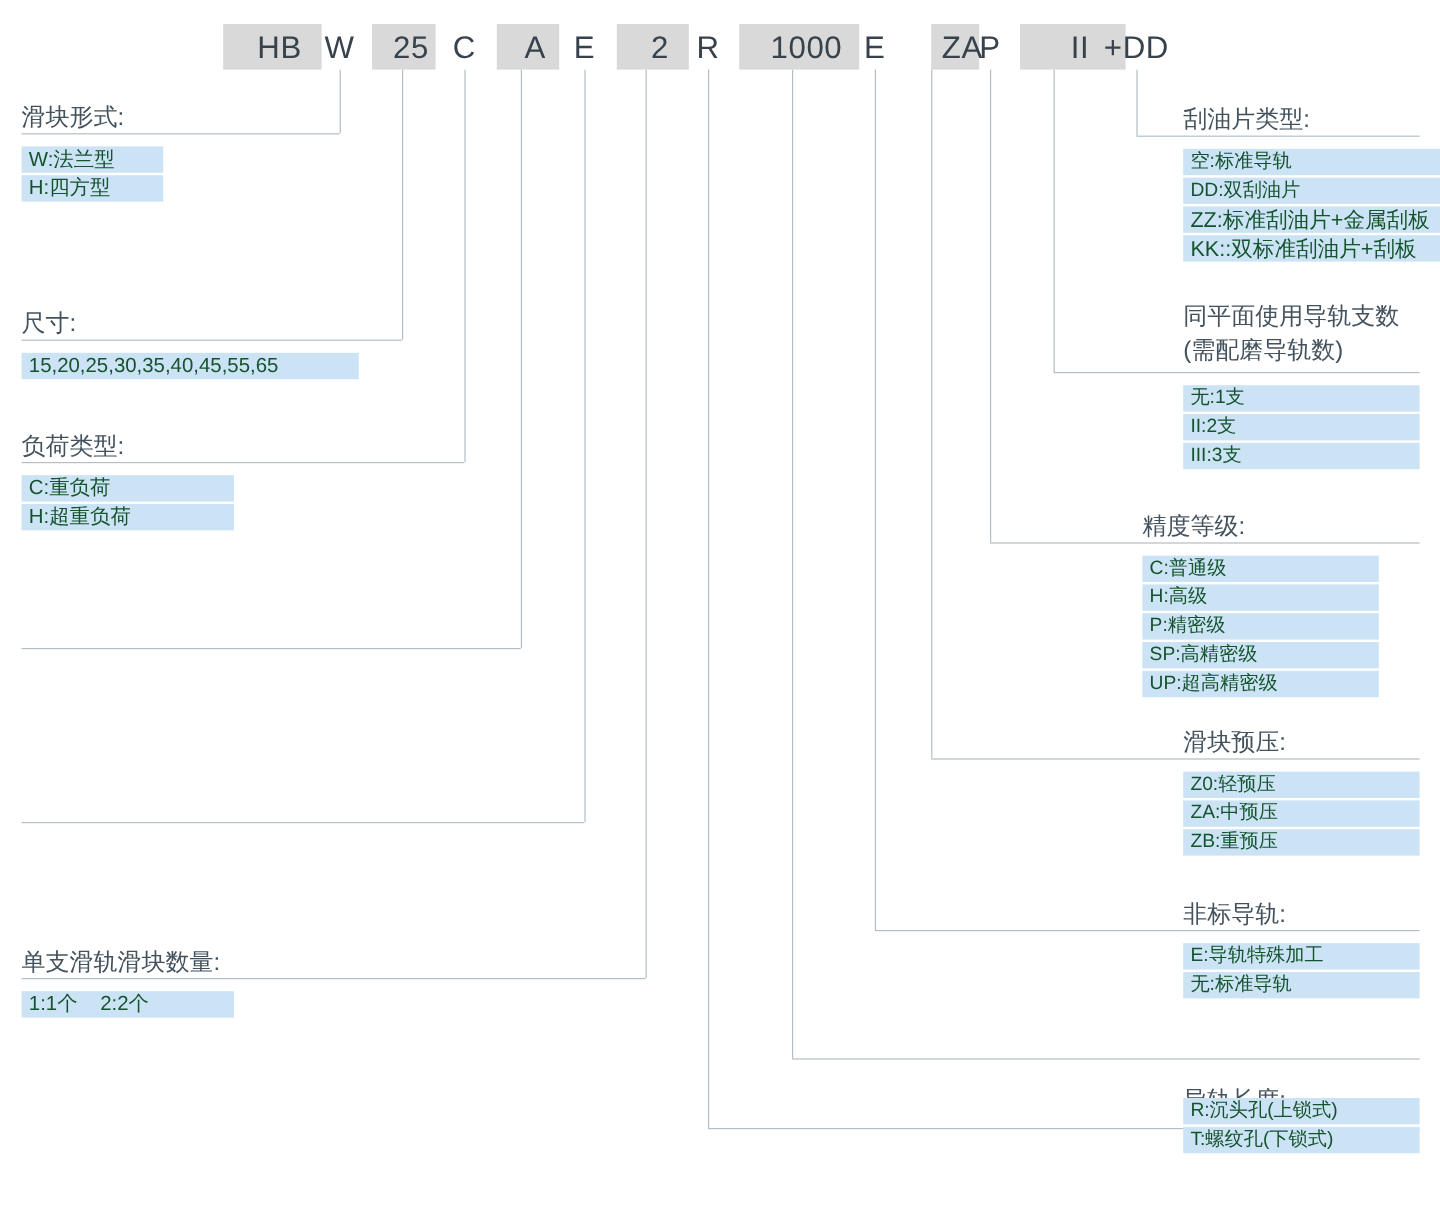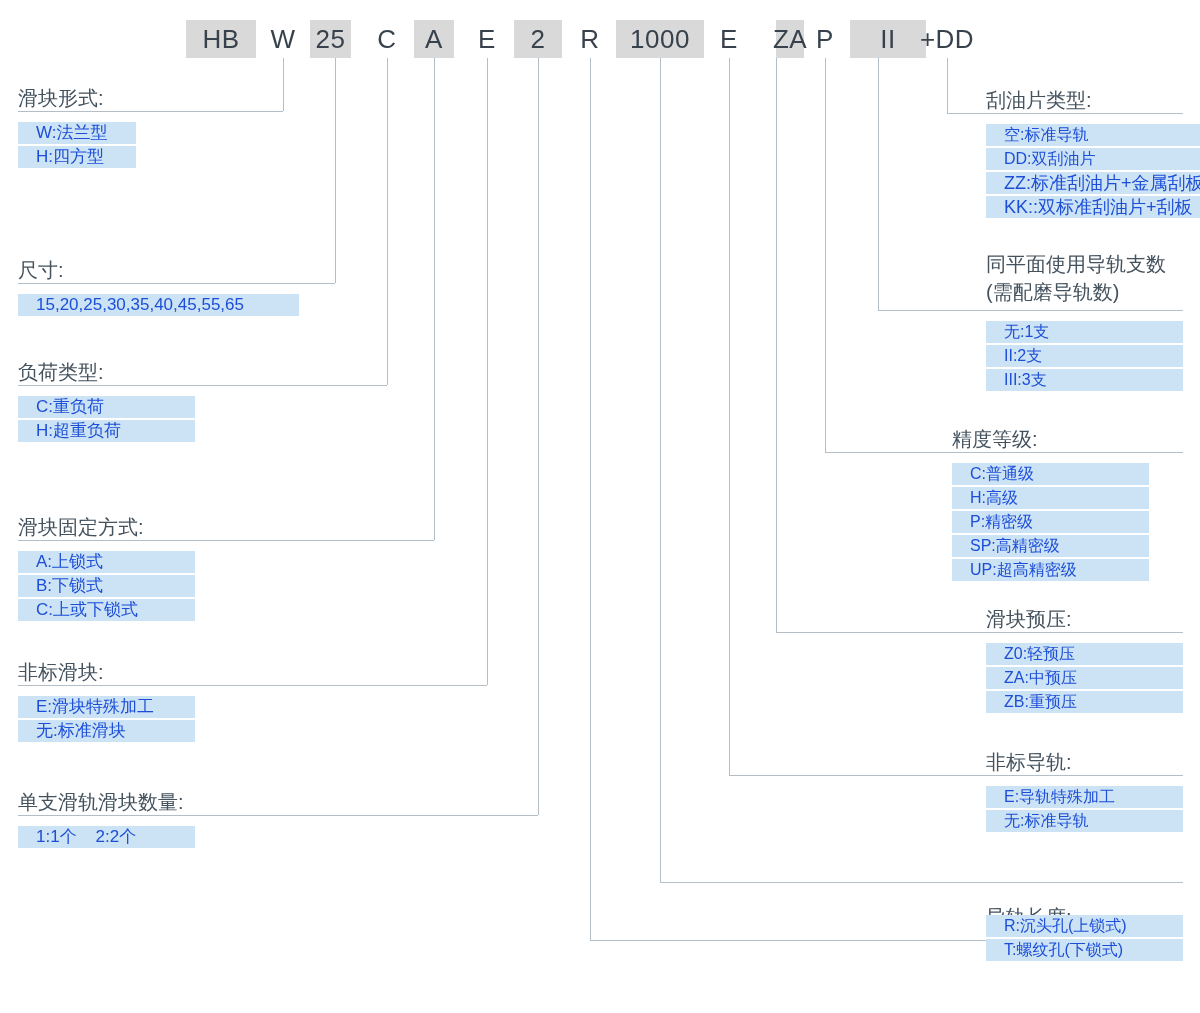--- a/index.html
+++ b/index.html
@@ -18,21 +18,21 @@
     height: 38px;
     display: flex;
     align-items: center;
     justify-content: center;
     font-size: 26px;
     font-weight: 500;
     color: #38424c;
     letter-spacing: 0.5px;
     white-space: nowrap;
   }
-  .seg.shaded { background: #d9d9d9; }
+  .seg.shaded { background: #d9d9d9; padding-left: 12px; }
 
   
   .vline { position: absolute; width: 1px; background: #b3bec7; }
   .hline { position: absolute; height: 1px; background: #b3bec7; }
 
   
   .section { position: absolute; }
   .sec-title {
     height: 25px;
     line-height: 25px;
@@ -45,22 +45,22 @@
     height: 56px;
     line-height: 28px;
     margin-bottom: 15px;
   }
   .item {
     height: 22px;
     line-height: 22px;
     margin-bottom: 2px;
     background: #cbe3f4;
     font-size: 17px;
-    color: #1d4ed8;
-    padding-left: 18px;
+    color: #14532d;
+    padding-left: 6px;
     box-sizing: border-box;
     white-space: pre;
     overflow: visible;
   }
   .section.right .item { font-size: 16px; }
   .section.right .item.item-sm { font-size: 18px; }
 </style>
 </head>
 <body>
 
@@ -121,32 +121,21 @@
     <div class="sec-title">尺寸:</div>
     <div class="item">15,20,25,30,35,40,45,55,65</div>
   </div>
 
   <div class="section" style="left:18px;top:360px;width:177px">
     <div class="sec-title">负荷类型:</div>
     <div class="item">C:重负荷</div>
     <div class="item">H:超重负荷</div>
   </div>
 
-  <div class="section" style="left:18px;top:515px;width:177px">
-    <div class="sec-title">滑块固定方式:</div>
-    <div class="item">A:上锁式</div>
-    <div class="item">B:下锁式</div>
-    <div class="item">C:上或下锁式</div>
-  </div>
 
-  <div class="section" style="left:18px;top:660px;width:177px">
-    <div class="sec-title">非标滑块:</div>
-    <div class="item">E:滑块特殊加工</div>
-    <div class="item">无:标准滑块</div>
-  </div>
 
   <div class="section" style="left:18px;top:790px;width:177px">
     <div class="sec-title">单支滑轨滑块数量:</div>
     <div class="item">1:1个    2:2个</div>
   </div>
 
   <div class="section right" style="left:986px;top:88px;width:238px">
     <div class="sec-title">刮油片类型:</div>
     <div class="item">空:标准导轨</div>
     <div class="item">DD:双刮油片</div>

